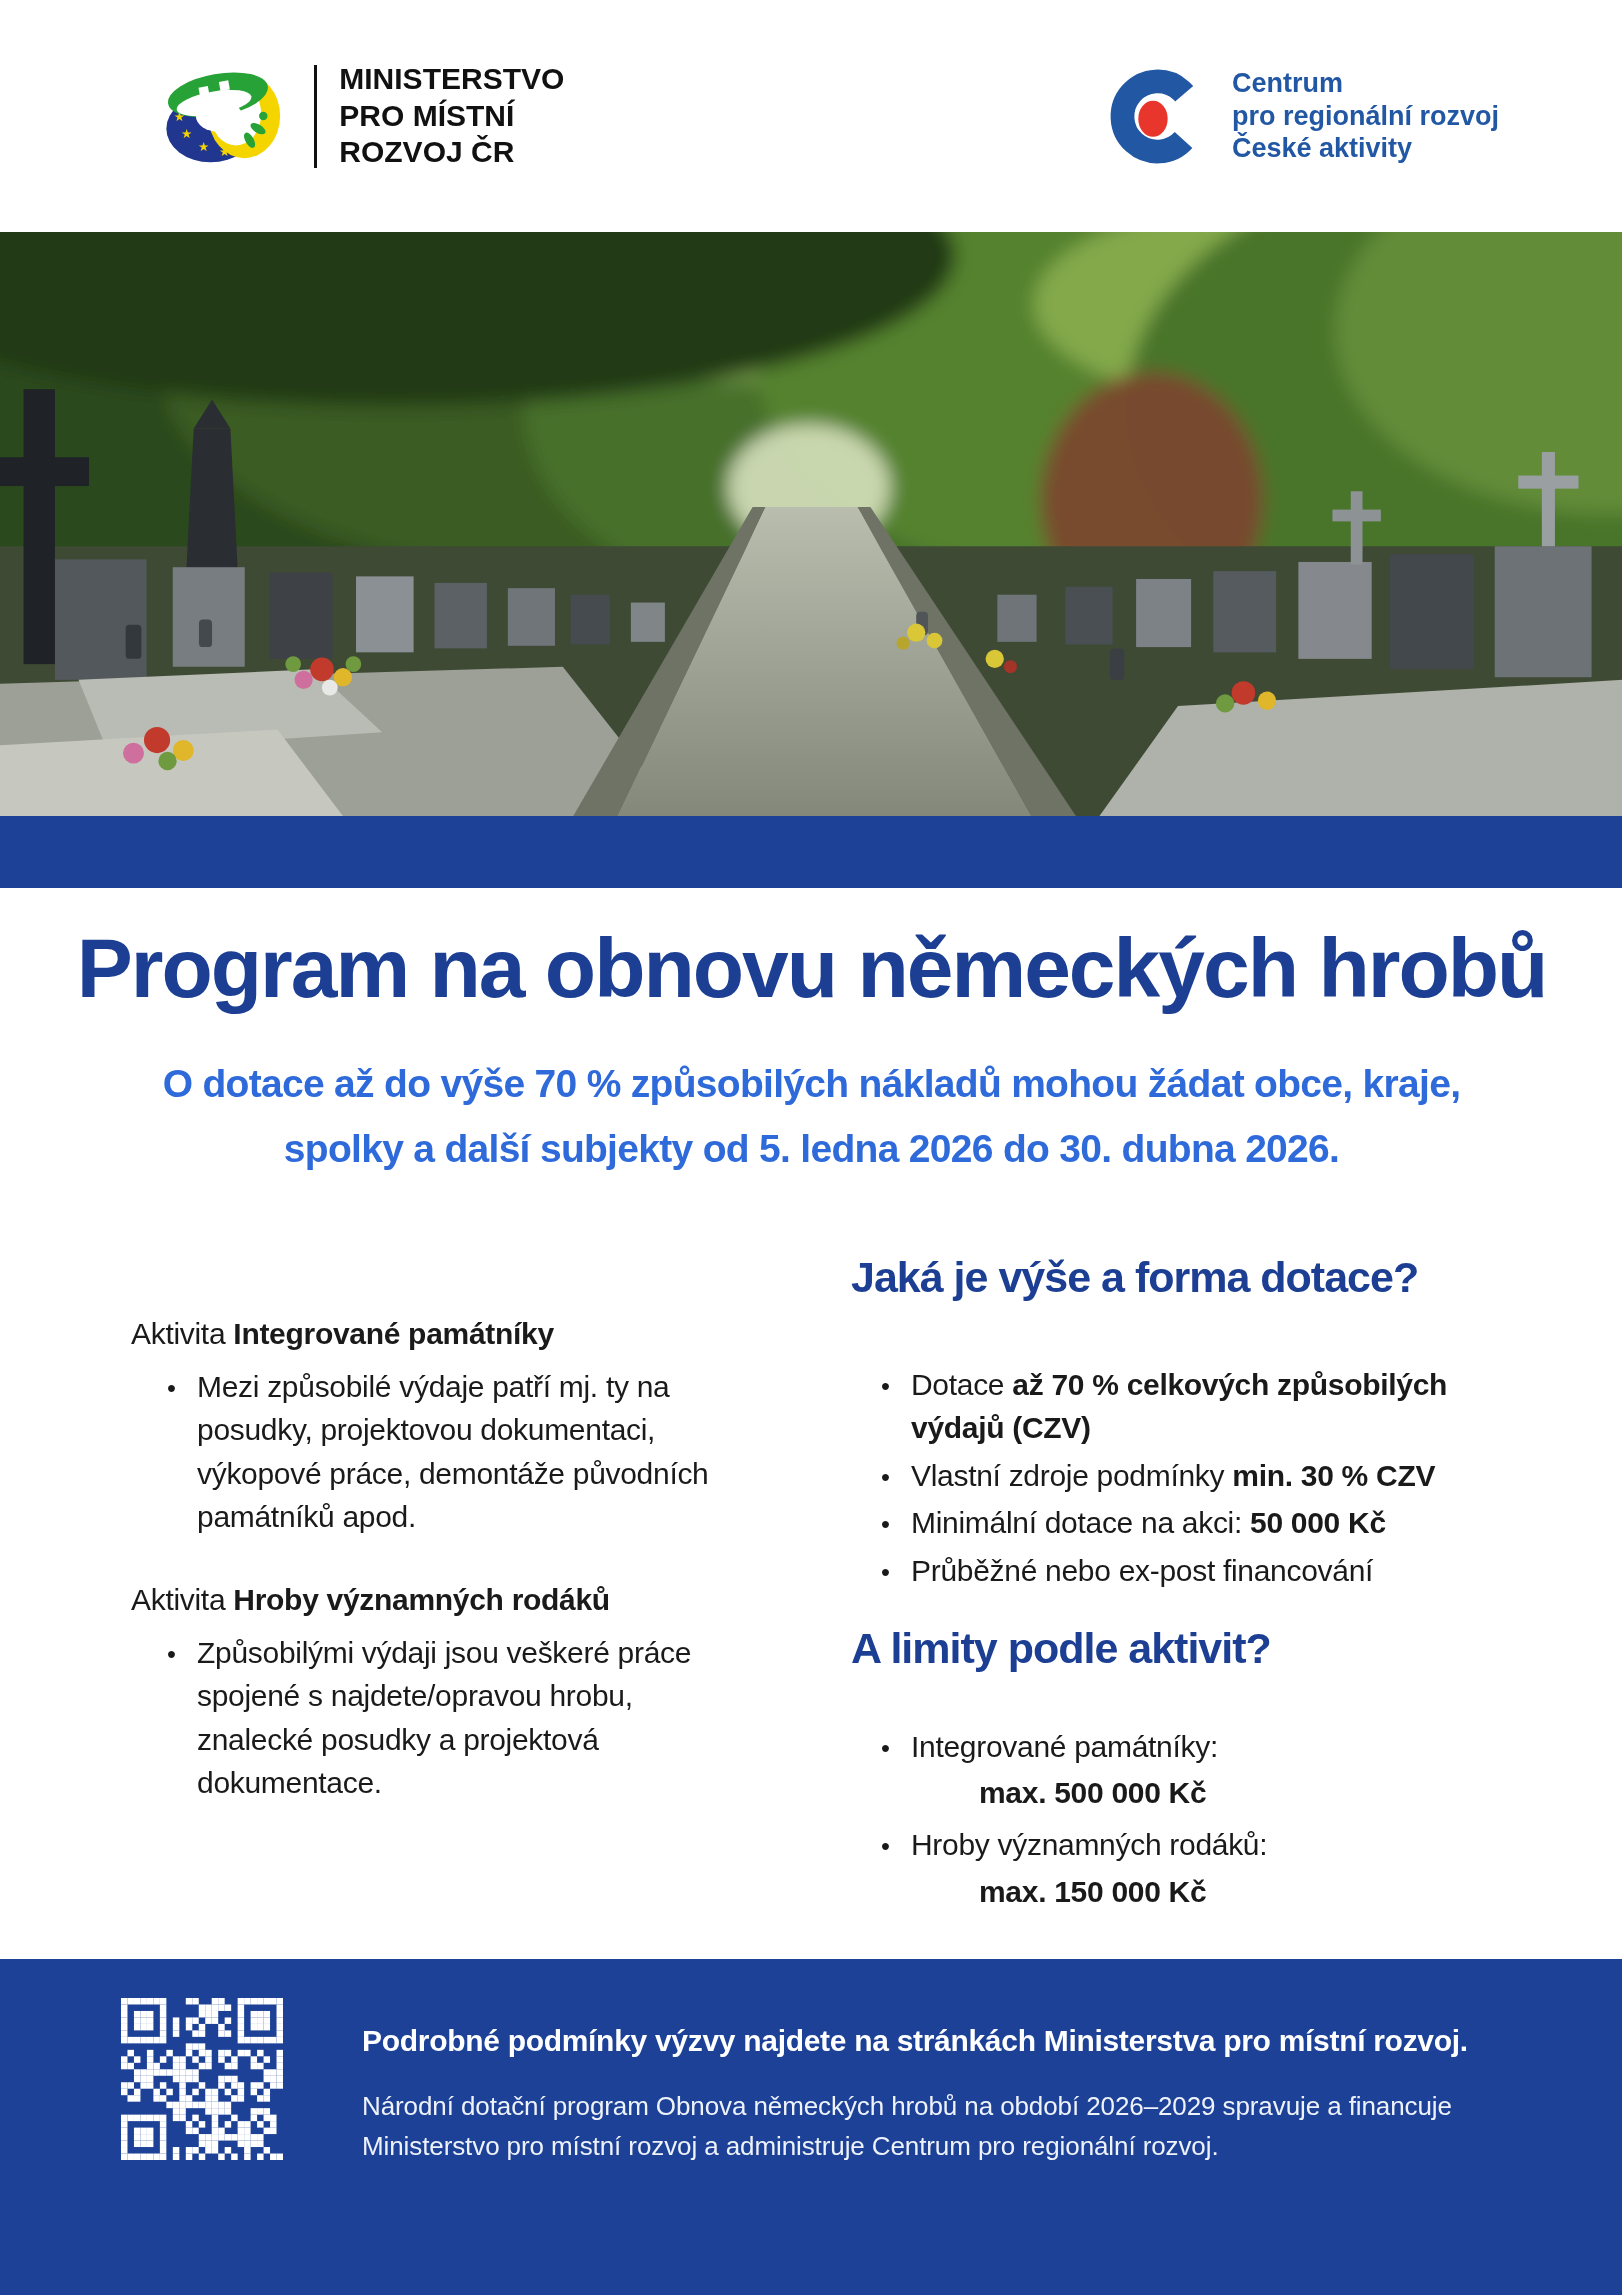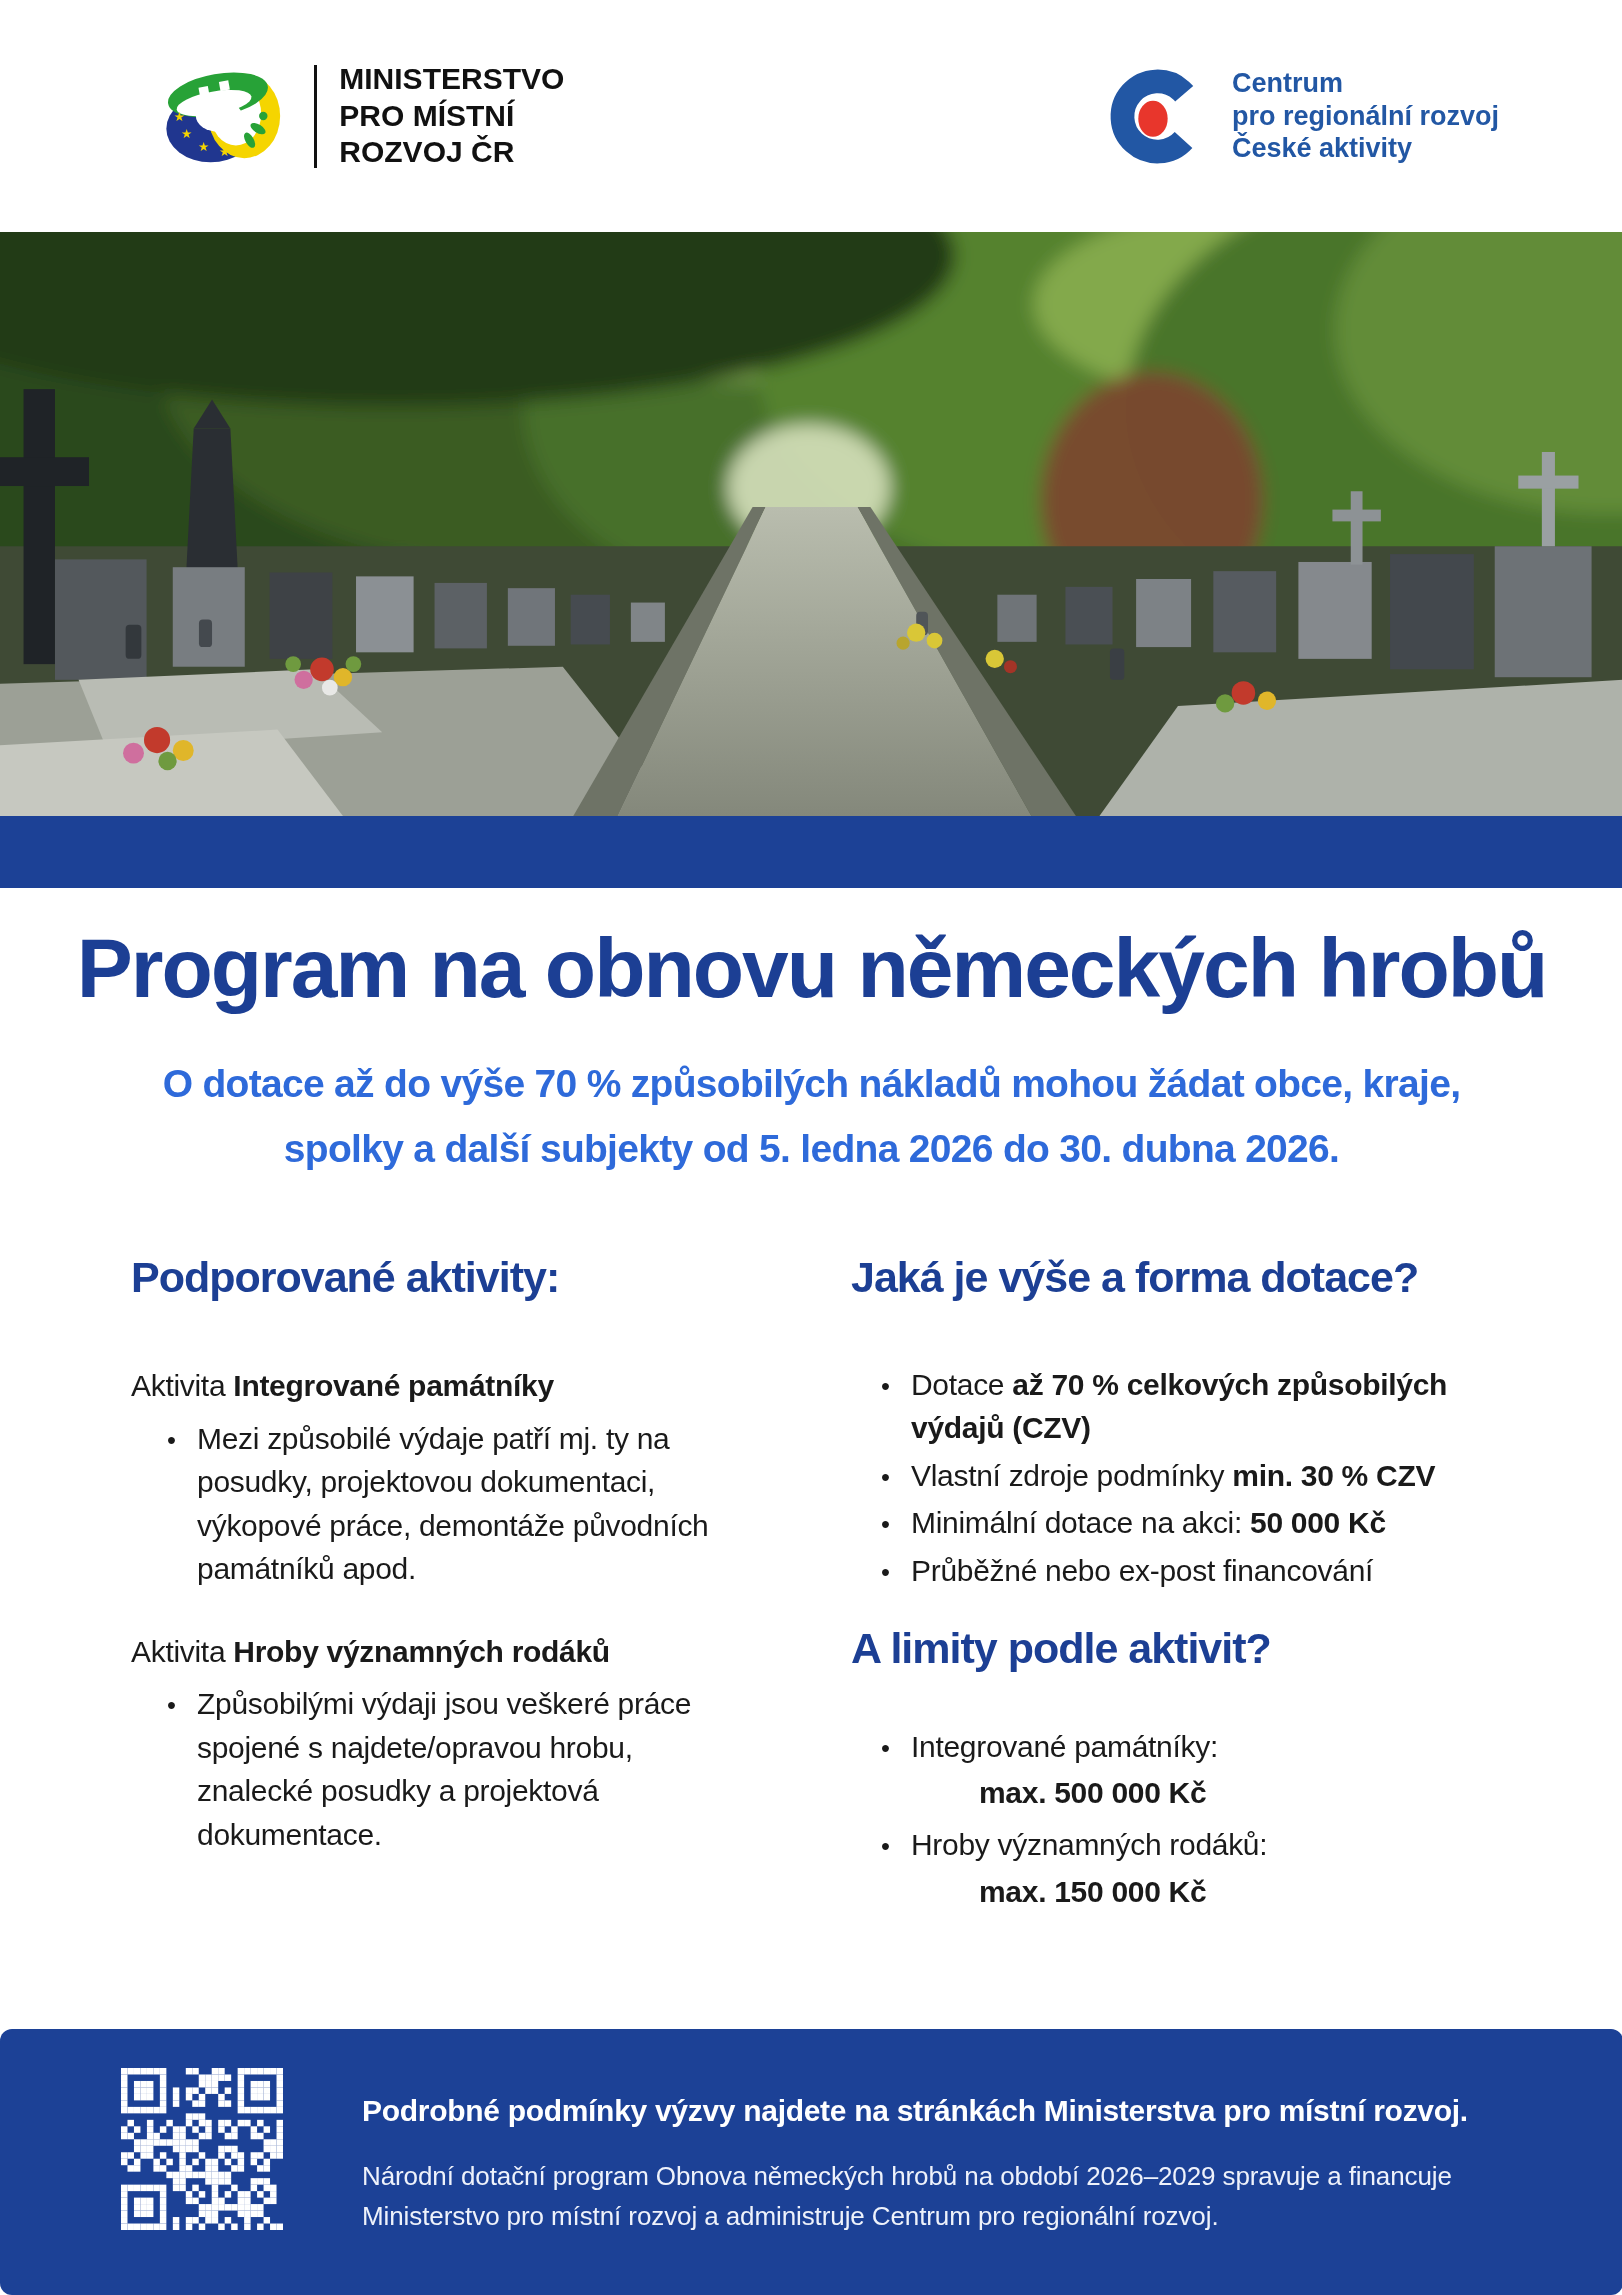--- a/index.html
+++ b/index.html
@@ -47,22 +47,22 @@
   .blist{margin:59px 0 8px;}
   .blist .bullet{margin-top:3.9px;padding-left:30px;}
   .blist .bullet:first-child{margin-top:0;}
   .h2-2{margin-top:31px;}
   .limits{margin-top:50px;}
   .limit-item + .limit-item{margin-top:2.6px;}
   .limit-value{margin:2.6px 0 0;padding-left:128px;font-weight:bold;}
   b,strong{font-weight:bold;}
 
   
-  .footer{position:absolute;left:0;right:0;bottom:0;height:266px;background:#1c4196;
-          box-sizing:border-box;padding:39px 59px 0 121px;display:flex;color:#fff;border-radius:12px;}
+  .footer{position:absolute;left:0;right:0;bottom:0;height:336px;background:#1c4196;
+          box-sizing:border-box;padding:39px 59px 0 121px;display:flex;color:#fff;}
   .qr{flex:none;width:162px;height:162px;}
   .footer-text{margin-left:79px;margin-top:26px;}
   .f-bold{margin:0;font-weight:bold;font-size:30px;letter-spacing:-0.3px;}
   .f-reg{margin:27.5px 0 0;font-size:26px;line-height:1.55;color:#eef2fb;letter-spacing:-0.1px;}
   .f-reg span{display:block;}
 </style>
 </head>
 <body>
 
 <div class="page">
@@ -206,21 +206,20 @@
 
   <h1 class="title">Program na obnovu německých hrobů</h1>
   <p class="subtitle">
     <span>O dotace až do výše 70 % způsobilých nákladů mohou žádat obce, kraje,</span>
     <span>spolky a další subjekty od 5. ledna 2026 do 30. dubna 2026.</span>
   </p>
 
   <main class="columns">
 
     <section class="col-left">
-      <h2>Podporované aktivity:</h2>
       <div class="col-body">
         <div class="act">
           <p class="act-line"><span>Aktivita </span><strong>Integrované památníky</strong></p>
           <div class="bullet">
             <span class="dot"></span>
             <p>Mezi způsobilé výdaje patří mj. ty na posudky, projektovou dokumentaci, výkopové práce, demontáže původních památníků apod.</p>
           </div>
         </div>
         <div class="act">
           <p class="act-line"><span>Aktivita </span><strong>Hroby významných rodáků</strong></p>

